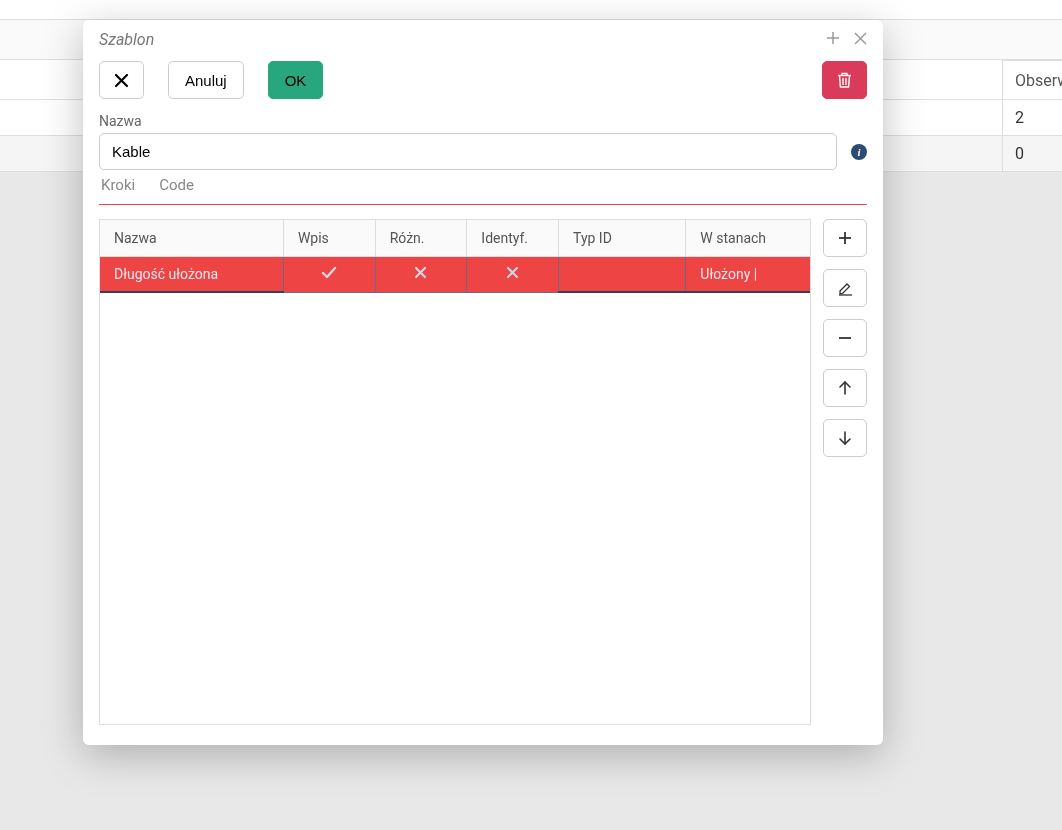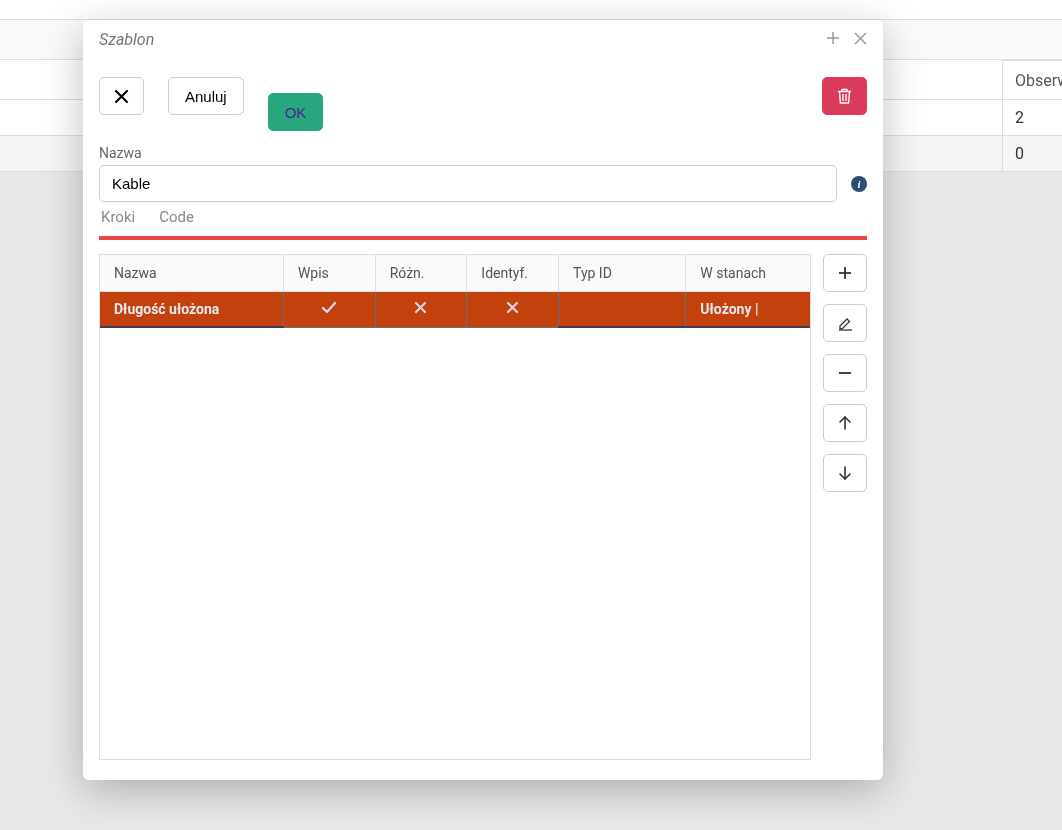--- a/index.html
+++ b/index.html
@@ -153,23 +153,22 @@
       justify-content: center;
       min-height: 38px;
     }
     .btn-close {
       font-weight: 700;
       font-size: 17px;
       padding: 8px 14px;
     }
     .btn-ok {
       background: #28a77e;
-      color: #4c1d95;
+      color: #000000;
       border-color: #28a77e;
-      margin-top: 32px;
     }
     .spacer { flex: 1; }
     .btn-danger {
       background: #db3b5b;
       border-color: #db3b5b;
       color: #fff;
       padding: 8px 14px;
     }
     .form-label {
       color: #666;
@@ -199,21 +198,21 @@
       font-weight: 700;
       display: flex;
       align-items: center;
       justify-content: center;
       font-style: italic;
       font-family: Georgia, serif;
     }
     .tabs {
       display: flex;
       gap: 20px;
-      border-bottom: 4px solid #ef4444;
+      border-bottom: 1px solid #ef4444;
       margin-bottom: 14px;
     }
     .tab {
       padding: 6px 2px 10px 2px;
       color: #888;
       font-size: 15px;
       cursor: pointer;
       position: relative;
     }
     .tab.active {
@@ -256,24 +255,23 @@
       padding: 9px 14px;
       border-right: 1px solid #ddd;
       border-bottom: 1px solid #eee;
       font-size: 14px;
       color: #444;
       text-align: center;
     }
     .param-table td:last-child { border-right: none; }
     .param-table td.left { text-align: left; }
     .param-table tr.selected td {
-      background: #c2410c;
+      background: #ef4444;
       color: #e8e8f0;
       border-color: #6a6a85;
-      font-weight: bold;
     }
     .param-table tr.selected td.left {
        border-bottom: 2px solid #3d3d55;
     }
     .col-nazwa { width: 170px; }
     .col-small { width: 85px; }
     .col-typid { width: 118px; }
     .col-stany { width: 115px; }
     .side-buttons {
       display: flex;

